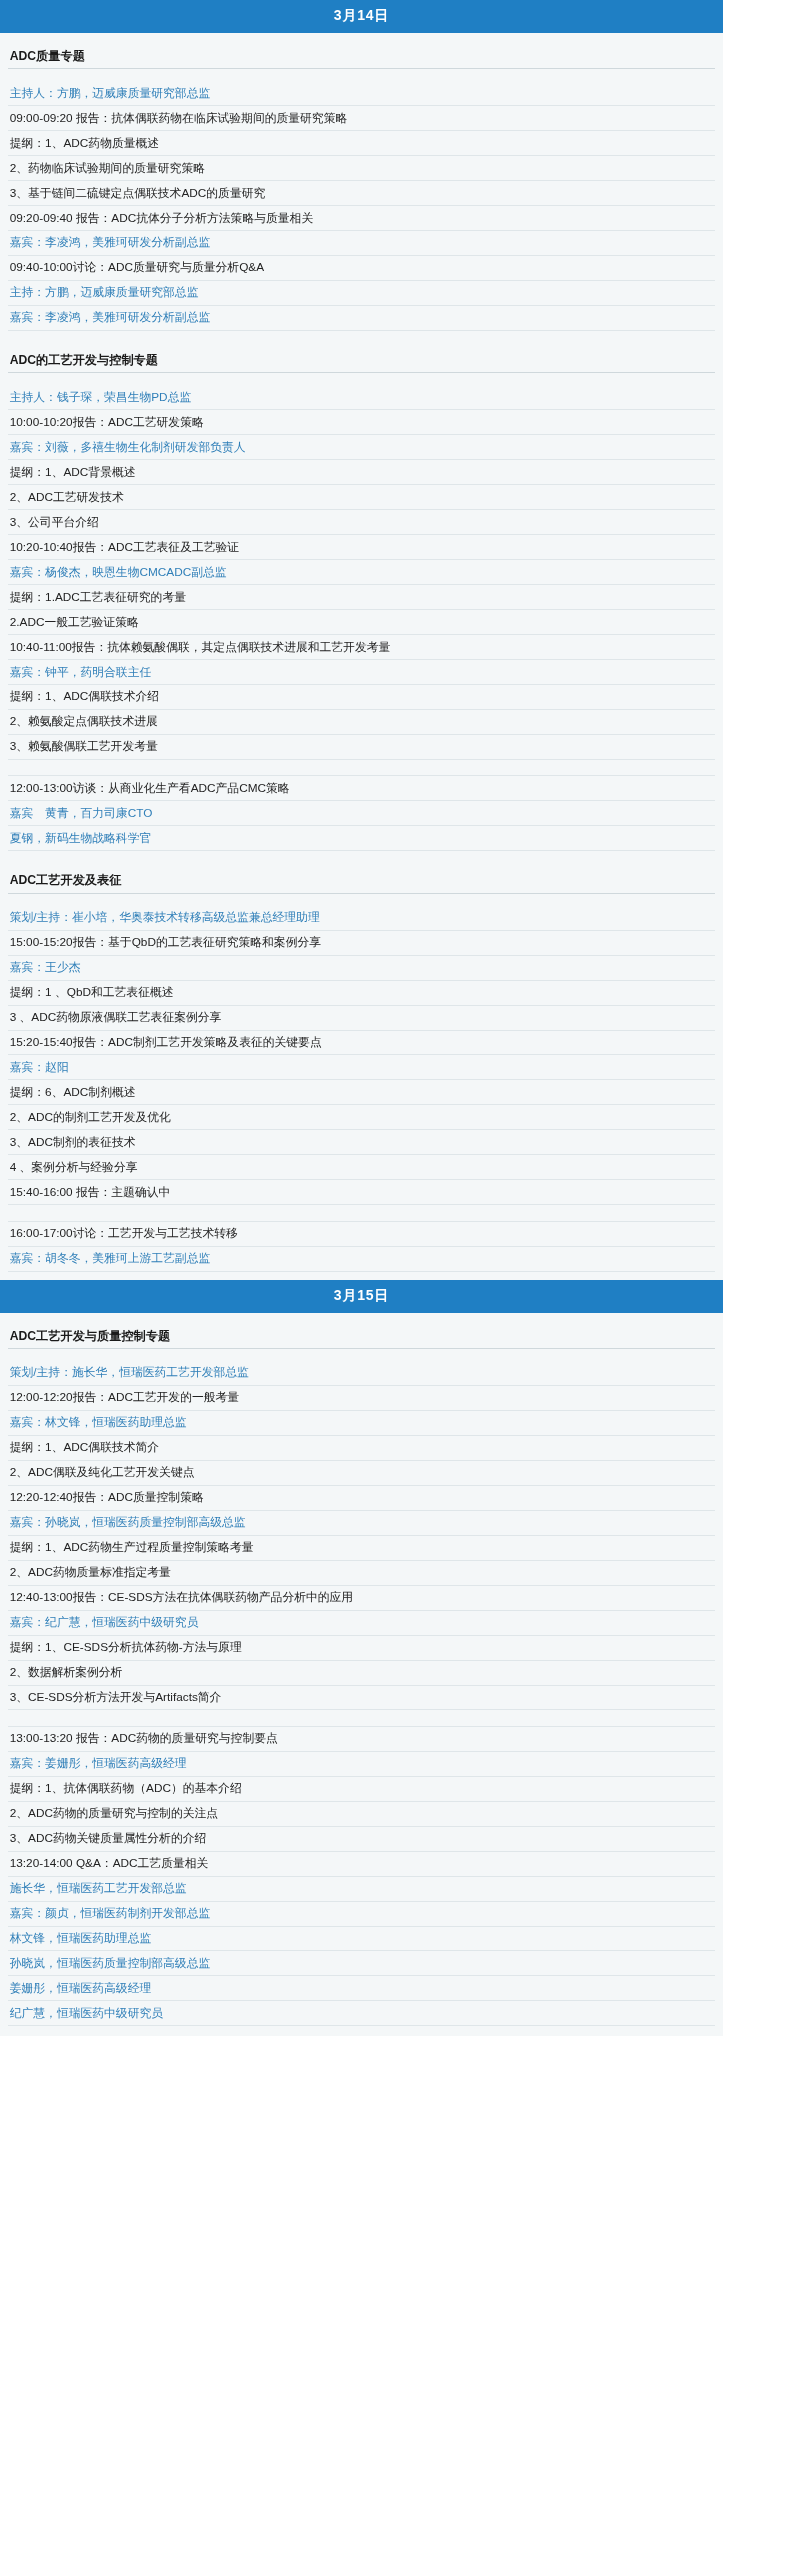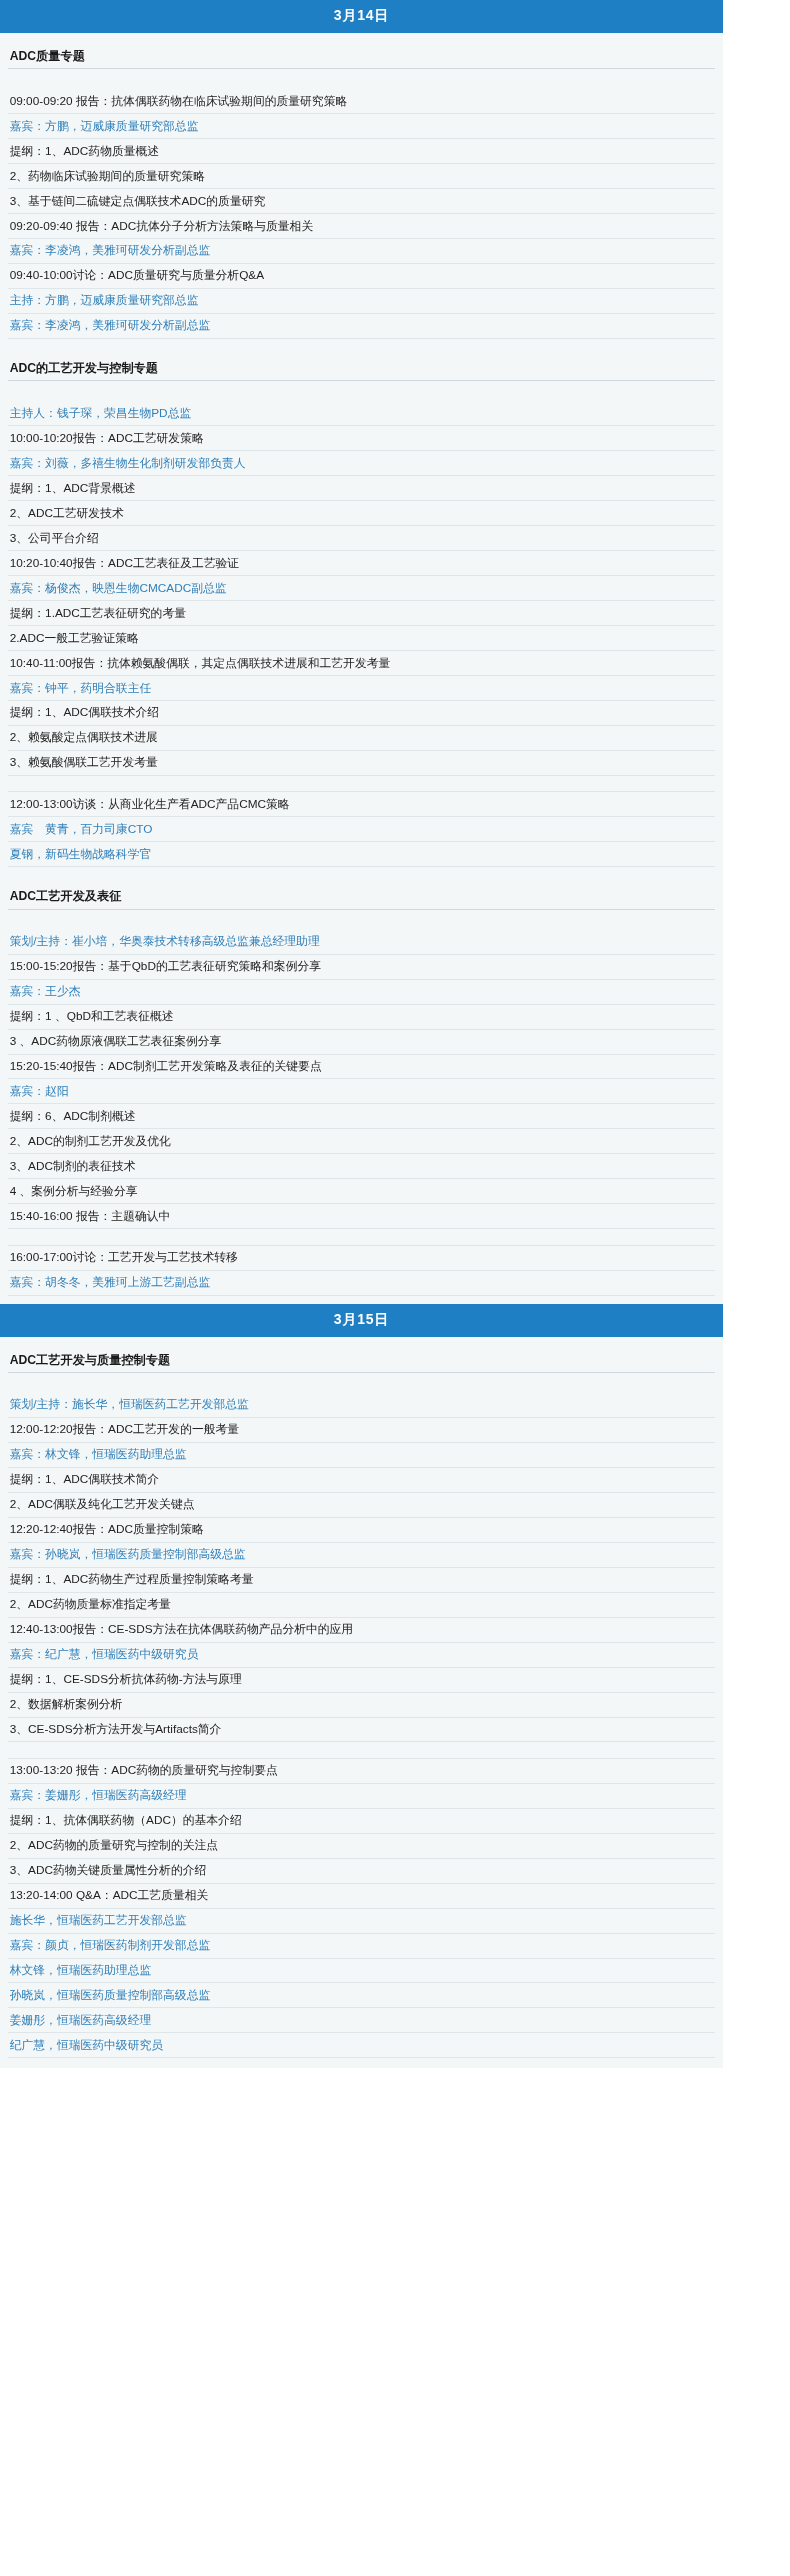--- a/index.html
+++ b/index.html
@@ -34,21 +34,21 @@
   .content {
     padding: 8.1px 8.1px 0 8.1px;
   }
   
   .section-title {
     font-size: 12.2px;
     font-weight: bold;
     color: #1a1a1a;
     padding: 6.5px 0 3.3px 1.6px;
     border-bottom: 0.8px solid #cfd8dc;
-    margin-bottom: 20px;
+    margin-bottom: 12px;
   }
   .row {
     font-size: 11.8px;
     line-height: 1.55;
     padding: 2.4px 1.6px 3.3px 1.6px;
     border-bottom: 0.8px solid #dfe6e9;
     word-break: break-all;
   }
   .row:last-child { border-bottom: 0.8px solid #dfe6e9; }
   .row.plain { color: #222222; }
@@ -67,22 +67,22 @@
 </head>
 <body>
 
 <div class="page">
 
   <div class="day-bar">3月14日</div>
   <div class="content">
 
     <div class="block">
       <div class="section-title">ADC质量专题</div>
+      <div class="row person">主持人：方鹏，迈威康质量研究部总监</div>
       <div class="row plain">09:00-09:20 报告：抗体偶联药物在临床试验期间的质量研究策略</div>
-      <div class="row person">嘉宾：方鹏，迈威康质量研究部总监</div>
       <div class="row plain">提纲：1、ADC药物质量概述</div>
       <div class="row plain">2、药物临床试验期间的质量研究策略</div>
       <div class="row plain">3、基于链间二硫键定点偶联技术ADC的质量研究</div>
       <div class="row plain">09:20-09:40 报告：ADC抗体分子分析方法策略与质量相关</div>
       <div class="row person">嘉宾：李凌鸿，美雅珂研发分析副总监</div>
       <div class="row plain">09:40-10:00讨论：ADC质量研究与质量分析Q&amp;A</div>
       <div class="row person">主持：方鹏，迈威康质量研究部总监</div>
       <div class="row person">嘉宾：李凌鸿，美雅珂研发分析副总监</div>
     </div>
 

